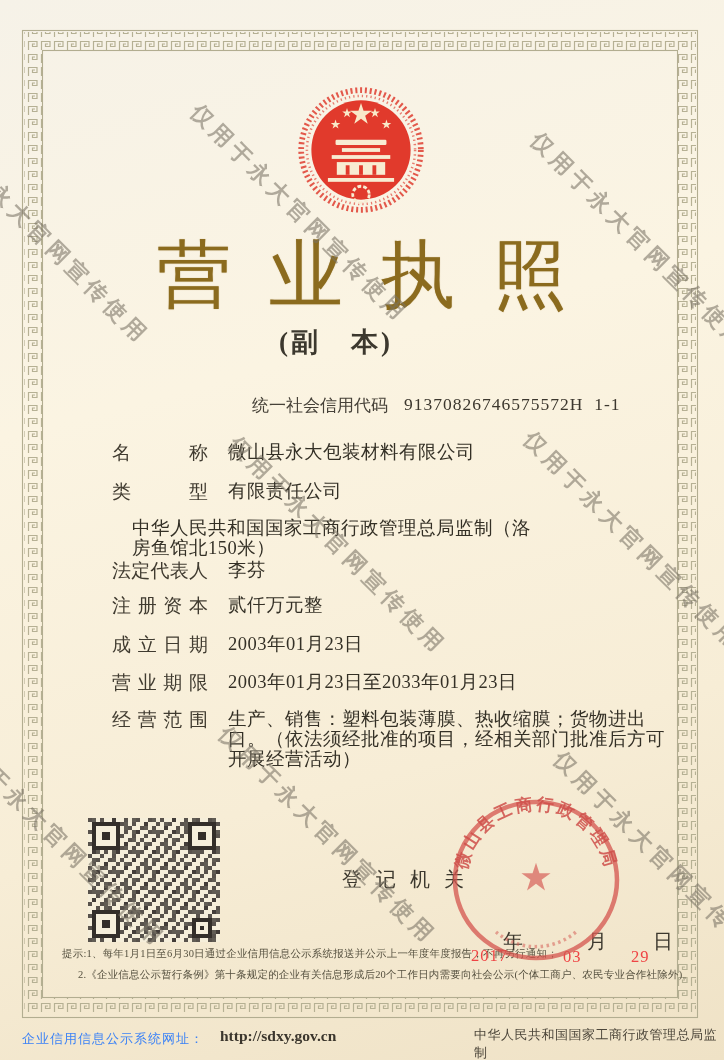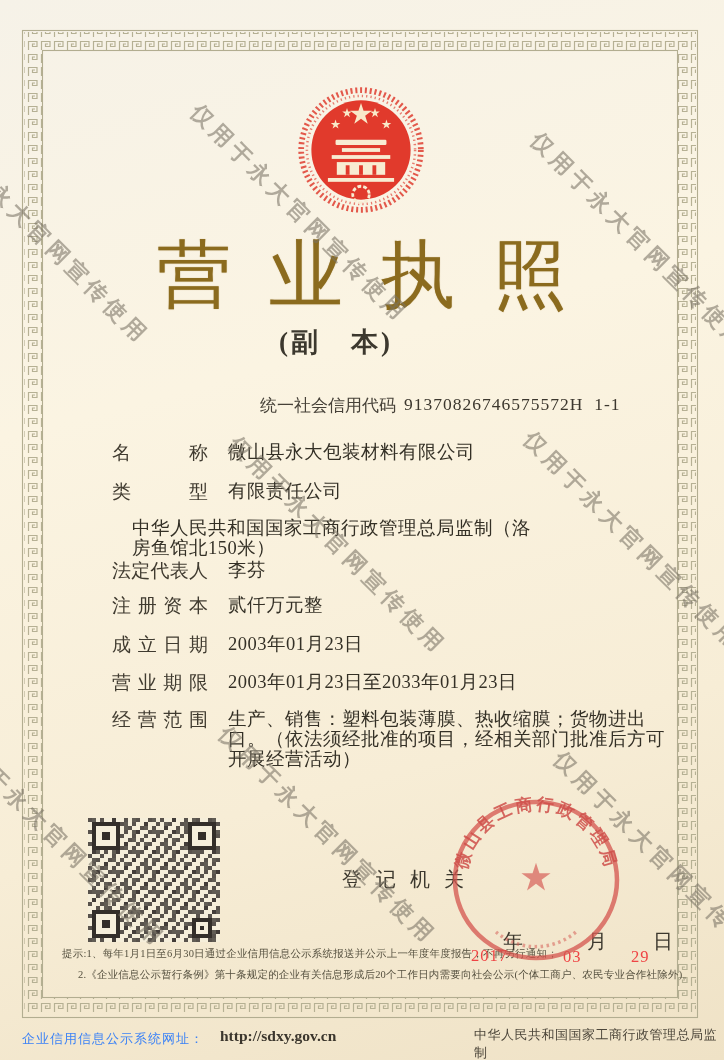--- a/index.html
+++ b/index.html
@@ -24,21 +24,21 @@
     left:0;top:226px;width:724px;text-align:center;z-index:10;
     font-size:74px;font-weight:normal;color:#8b6b1e;
     letter-spacing:38px;padding-left:38px;box-sizing:border-box;
     text-shadow:0 0 1px rgba(150,115,40,.6);
   }
   .subtitle{
     left:0;top:324px;width:672px;text-align:center;z-index:10;
     font-size:27px;color:#3c382e;letter-spacing:3px;font-weight:bold;
   }
   
-  .credit{left:260px;top:394px;z-index:10;display:flex;gap:8px;font-size:17px;color:#464138;}
+  .credit{left:252px;top:394px;z-index:10;display:flex;gap:16px;font-size:17px;color:#464138;}
   .credit .code{font-size:17.5px;letter-spacing:1px;color:#3c372e;white-space:pre;}
   
   .row{left:112px;display:flex;z-index:10;}
   .flabel{
     width:96px;flex:0 0 96px;font-size:19px;color:#403b30;
     text-align:justify;text-align-last:justify;line-height:21px;
   }
   .fvalue{
     margin-left:20px;font-size:18.5px;color:#343026;line-height:20px;width:452px;
     letter-spacing:.5px;

